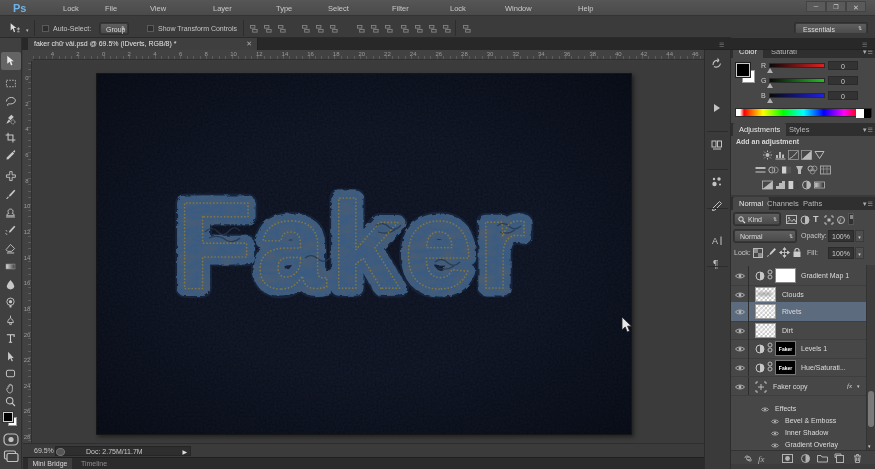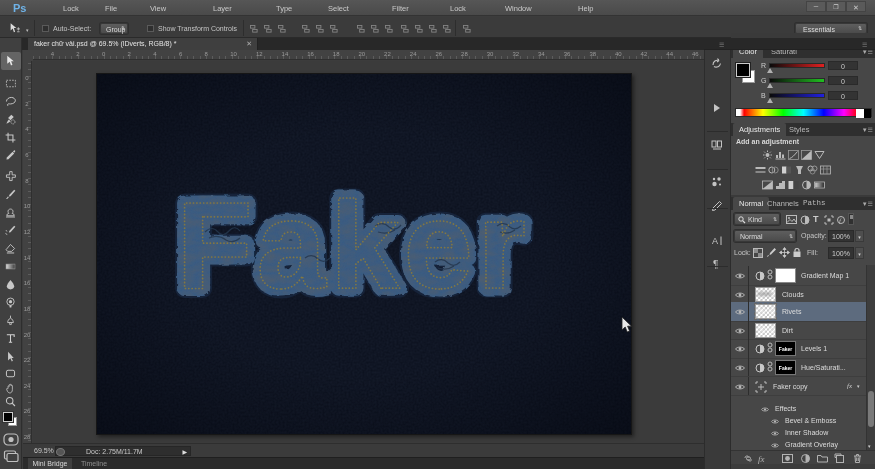--- a/index.html
+++ b/index.html
@@ -486,21 +486,21 @@
           <linearGradient id="gg">
             <stop offset="0" stop-color="#d0d0d0"></stop>
             <stop offset="1" stop-color="#333"></stop>
           </linearGradient>
         </defs>
       </svg>
 </div>
 <div class="ptabrow" style="top:164px;">
       <div class="ptab act" style="left:2px;">Normal</div>
       <div class="ptab" style="left:30px;">Channels</div>
-      <div class="ptab" style="left:66px;font-family:Liberation Mono, monospace;">Paths</div>
+      <div class="ptab" style="left:66px;">Paths</div>
       <div class="pmenu" style="top:3px;">▼☰</div>
     </div>
 <div class="pcontent" style="top:177px;height:254px;">
 <div class="ddbtn" style="left:3px;top:3px;width:46px;height:12px;line-height:12px;padding-left:13px;">Kind</div>
 <svg class="abs" style="left:7px;top:6px" width="8" height="8" viewBox="0 0 8 8">
         <circle cx="3" cy="3" r="2.2" fill="none" stroke="#ddd" stroke-width="1"></circle>
         <path d="M4.6 4.6 L7 7" stroke="#ddd" stroke-width="1.2"></path>
       </svg>
 <div class="abs" style="left:42px;top:6px;color:#ccc;font-size:5px;">⇅</div>
 <svg class="abs" style="left:55px;top:5px" width="11" height="9" viewBox="0 0 11 9">

